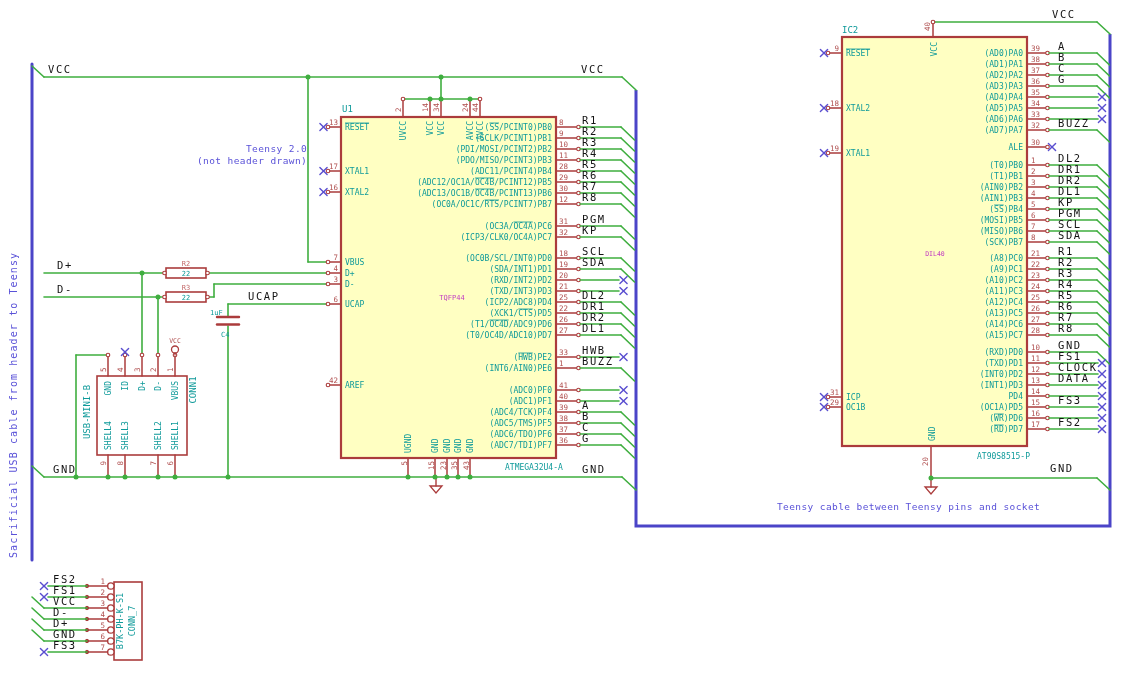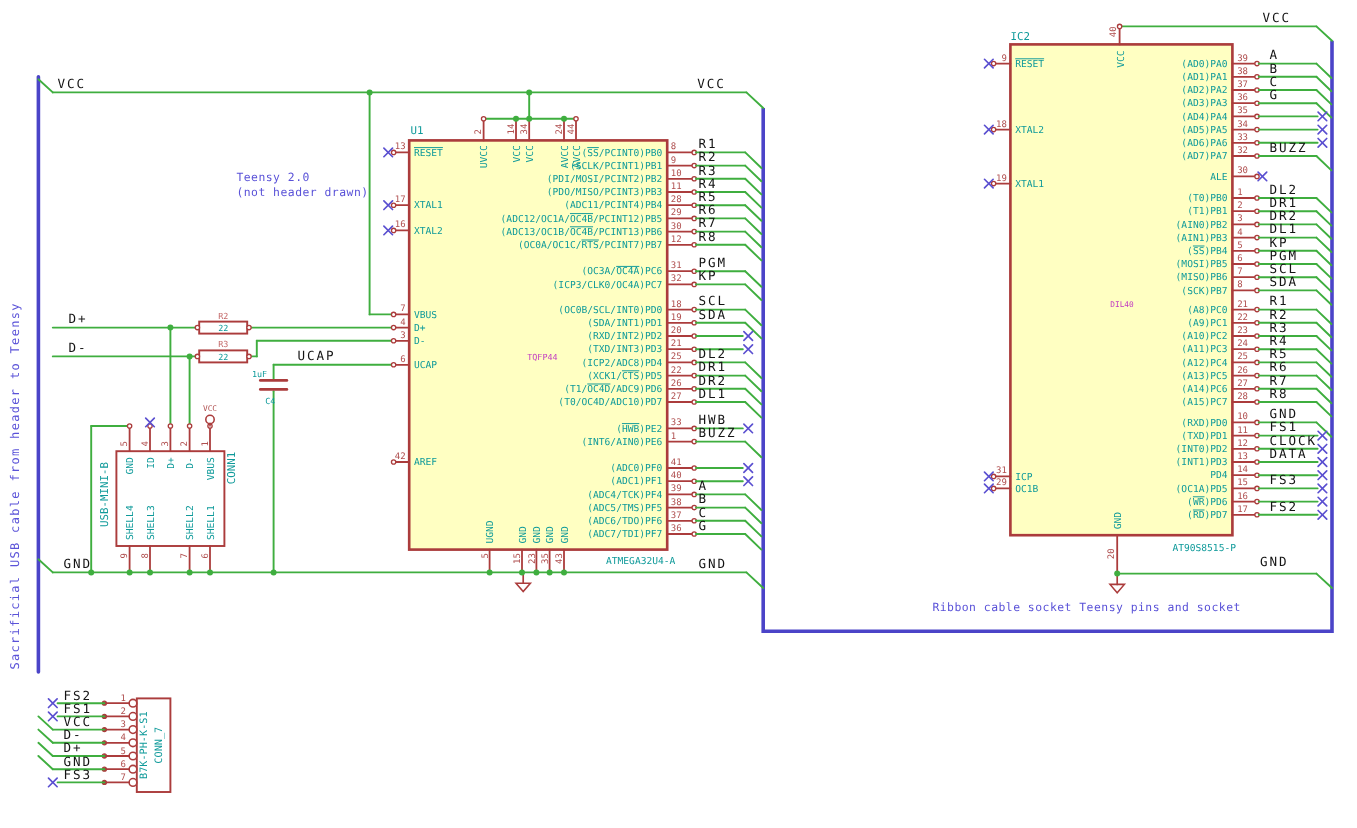--- a/index.html
+++ b/index.html
@@ -714,18 +714,18 @@
       <circle cx="175" cy="477" r="2.5" stroke="none" fill="#3fae3f" stroke-width="1.3"></circle>
       <circle cx="228" cy="477" r="2.5" stroke="none" fill="#3fae3f" stroke-width="1.3"></circle>
       <circle cx="408" cy="477" r="2.5" stroke="none" fill="#3fae3f" stroke-width="1.3"></circle>
       <circle cx="435" cy="477" r="2.5" stroke="none" fill="#3fae3f" stroke-width="1.3"></circle>
       <circle cx="447" cy="477" r="2.5" stroke="none" fill="#3fae3f" stroke-width="1.3"></circle>
       <circle cx="458" cy="477" r="2.5" stroke="none" fill="#3fae3f" stroke-width="1.3"></circle>
       <circle cx="470" cy="477" r="2.5" stroke="none" fill="#3fae3f" stroke-width="1.3"></circle>
       <circle cx="931" cy="478" r="2.5" stroke="none" fill="#3fae3f" stroke-width="1.3"></circle>
     </svg>
 
-  <div class="note" style="left:197px;top:143px;"><span>Teensy 2.0</span><br><span>(not header drawn)</span></div>
+  <div class="note" style="left:197px;top:143px;text-align:right;"><span>Teensy 2.0</span><br><span>(not header drawn)</span></div>
 
-  <div class="note" style="left:777px;top:501px;">Ribbon cable socket Teensy pins and socket</div>
+  <div class="note" style="left:777px;top:501px;">Teensy cable between Teensy pins and socket</div>
 
   <div class="note-vertical">Sacrificial USB cable from header to Teensy</div>
 </div>
 
 </body></html>

